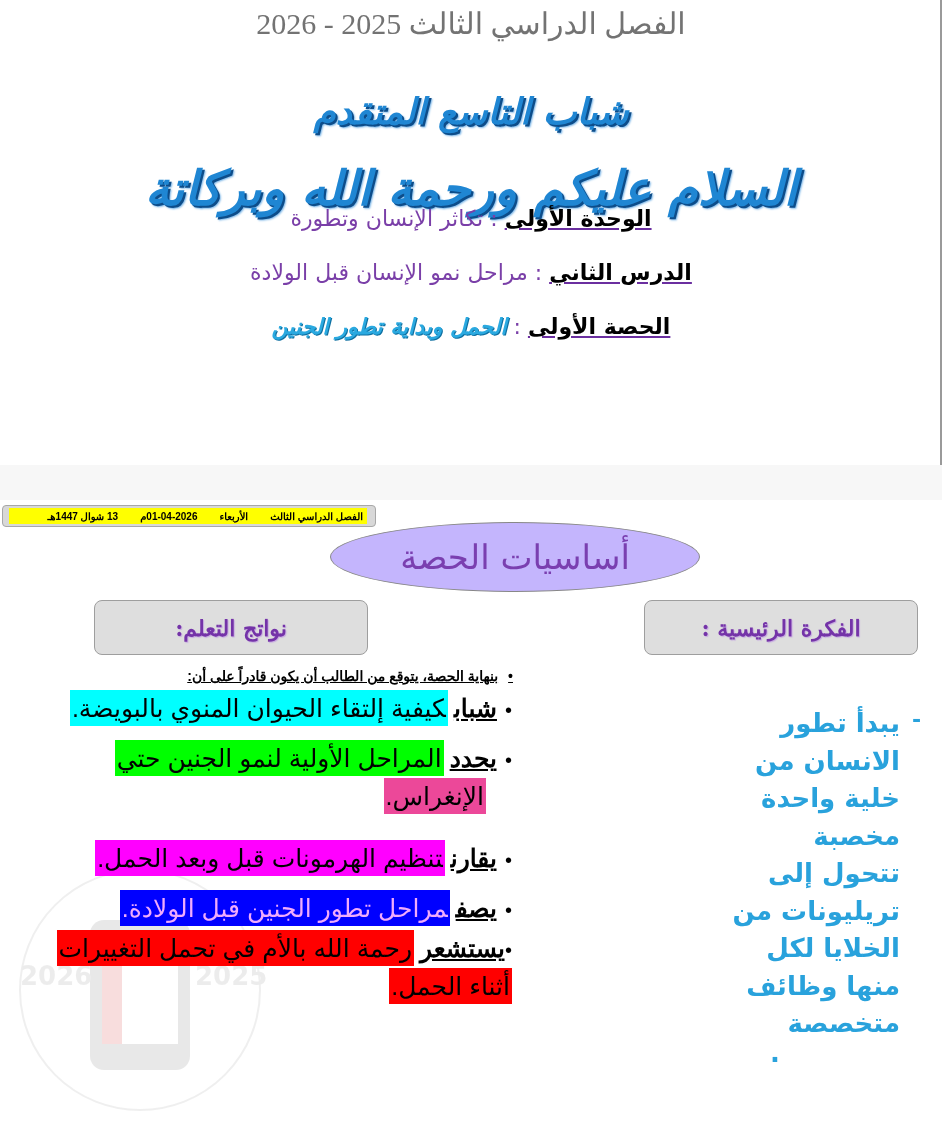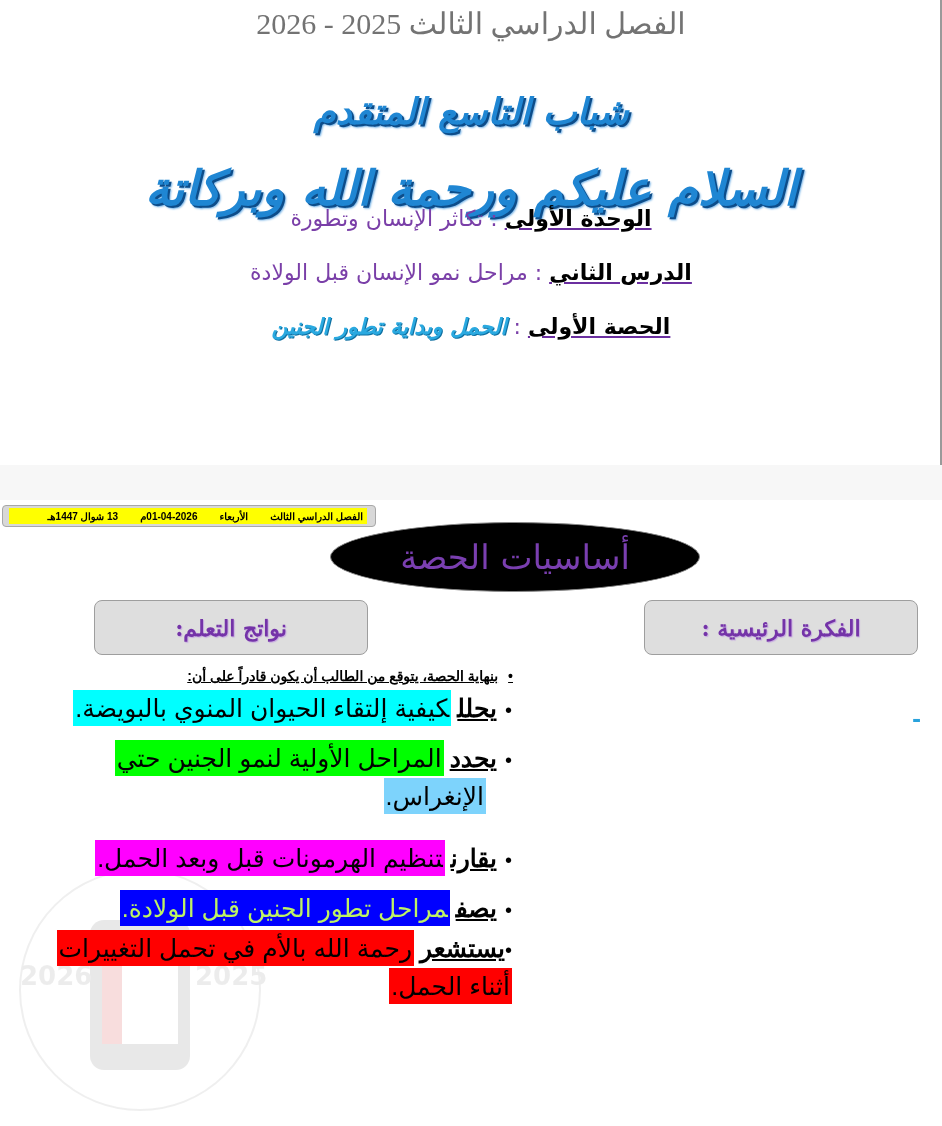--- a/index.html
+++ b/index.html
@@ -43,21 +43,21 @@
     background:#d8d8d8; border:1px solid #a8a8a8; border-radius:4px; box-sizing:border-box;
   }
   .date-bar .inner {
     position:absolute; left:6px; top:2px; right:8px; height:16px; background:#ffff00;
     direction:rtl; font-family:"Liberation Sans", sans-serif; font-weight:bold; font-size:10px;
     color:#000; display:flex; align-items:center; gap:22px; padding-right:4px;
   }
 
   .ellipse {
     position:absolute; left:330px; top:22px; width:368px; height:68px;
-    background:#000000; border:1px solid #888; border-radius:50%;
+    background:#c4b5fd; border:1px solid #888; border-radius:50%;
     display:flex; align-items:center; justify-content:center;
     font-family:"DejaVu Serif", serif; font-size:34px; color:#7a3fb0; direction:rtl;
   }
   .label-box {
     position:absolute; top:100px; height:55px; background:#dedede;
     border:1px solid #9e9e9e; border-radius:8px; box-sizing:border-box;
     display:flex; align-items:center; justify-content:center;
     font-family:"DejaVu Serif", serif; font-weight:bold; font-size:22px; color:#7433a8;
     text-shadow:1px 1px 1px #c6a9e0; direction:rtl;
   }
@@ -133,36 +133,48 @@
 
   <div class="ellipse">أساسيات الحصة</div>
 
   <div class="label-box" style="left:644px;width:274px;">الفكرة الرئيسية :</div>
   <div class="label-box" style="left:94px;width:274px;">نواتج التعلم:</div>
 
   <div class="outcomes">
     <div class="intro"><span class="dot">•</span><span>بنهاية الحصة، يتوقع من الطالب أن يكون قادراً على أن:</span></div>
 
     <div class="ol-item" style="top:22px;">
-      <span class="bul">•</span><span class="verb">يحلل</span><span class="hl" style="background:#00ffff;">كيفية إلتقاء الحيوان المنوي بالبويضة.</span>
+      <span class="bul">•</span><span class="verb">شباب</span><span class="hl" style="background:#00ffff;">كيفية إلتقاء الحيوان المنوي بالبويضة.</span>
     </div>
 
     <div class="ol-item" style="top:72px;width:440px;">
       <span class="bul">•</span><span class="verb">يحدد</span><span class="hl" style="background:#00ff00;">المراحل الأولية لنمو الجنين حتي</span><br>
-      <span class="hl" style="background:#7dd3fc;margin-right:26px;margin-left:48px;">الإنغراس.</span>
+      <span class="hl" style="background:#ec4899;margin-right:26px;margin-left:48px;">الإنغراس.</span>
     </div>
 
     <div class="ol-item" style="top:172px;margin-left:35px;">
       <span class="bul">•</span><span class="verb">يقارن</span><span class="hl" style="background:#ff00ff;">تنظيم الهرمونات قبل وبعد الحمل.</span>
     </div>
 
     <div class="ol-item" style="top:222px;">
-      <span class="bul">•</span><span class="verb">يصف</span><span class="hl" style="background:#0000ff;color:#bef264;">مراحل تطور الجنين قبل الولادة.</span>
+      <span class="bul">•</span><span class="verb">يصف</span><span class="hl" style="background:#0000ff;color:#f0abfc;">مراحل تطور الجنين قبل الولادة.</span>
     </div>
 
     <div class="ol-item" style="top:262px;width:500px;">
       <span style="font-size:20px;">•</span><span class="verb">يستشعر</span><span class="hl" style="background:#ff0000;">رحمة الله بالأم في تحمل التغييرات</span><br>
       <span class="hl" style="background:#ff0000;">أثناء الحمل.</span>
     </div>
   </div>
 
   <div class="dash">-</div>
+  <div class="idea">
+    <div>يبدأ تطور</div>
+    <div>الانسان من</div>
+    <div>خلية واحدة</div>
+    <div>مخصبة</div>
+    <div>تتحول إلى</div>
+    <div>تريليونات من</div>
+    <div>الخلايا لكل</div>
+    <div>منها وظائف</div>
+    <div>متخصصة</div>
+    <div style="padding-right:120px;line-height:20px;">.</div>
+  </div>
 </div>
 
 </body></html>

